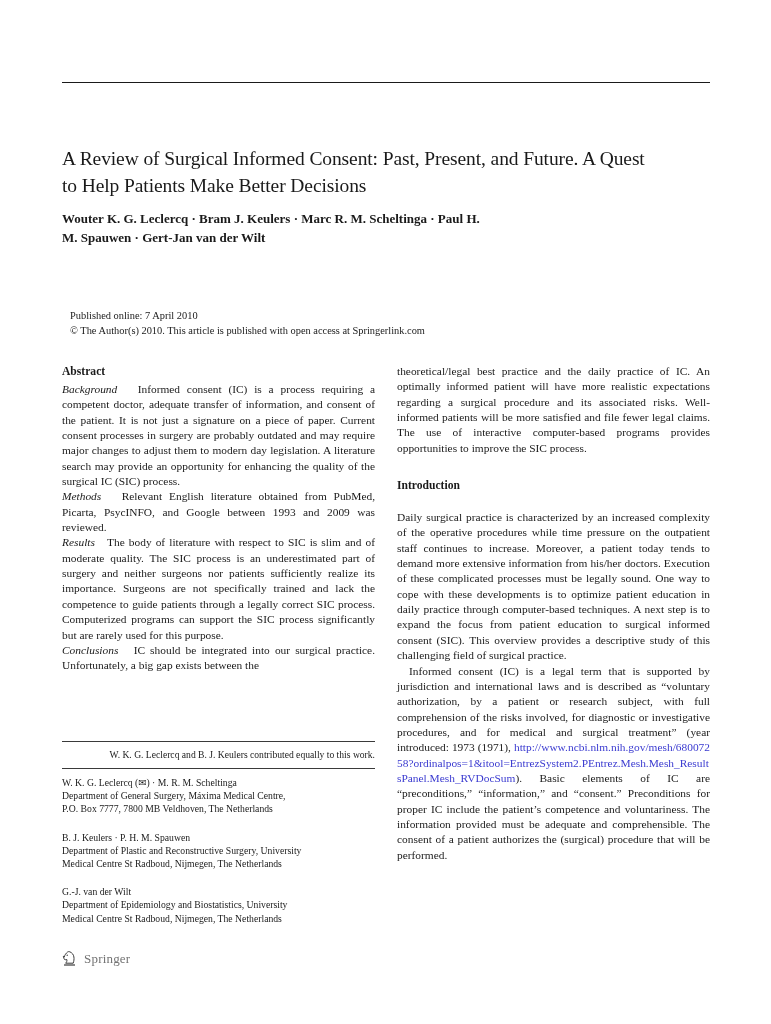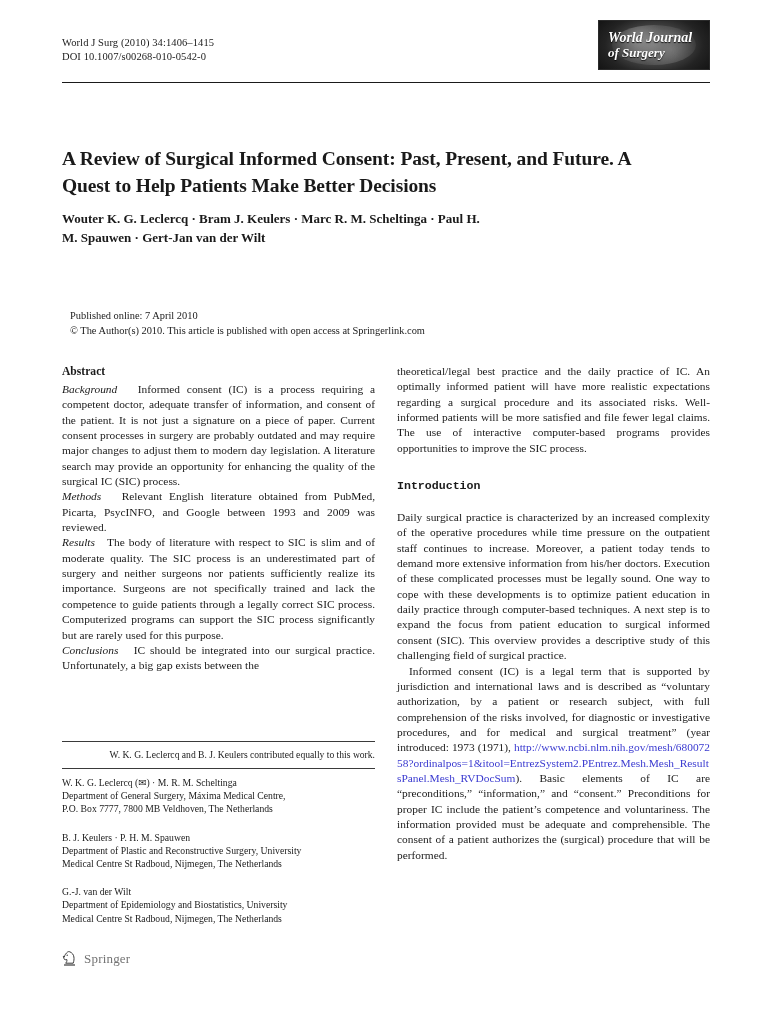--- a/index.html
+++ b/index.html
@@ -85,21 +85,21 @@
     border-top: 1.3px solid #1a1a1a;
   }
 
   
   .title {
     position: absolute;
     left: 62px;
     top: 132px;
     width: 600px;
     font-size: 19.5px;
-    font-weight: bold;
+    font-weight: normal;
     line-height: 27px;
     letter-spacing: -0.1px;
   }
   .authors {
     position: absolute;
     left: 62px;
     top: 209px;
     width: 420px;
     font-size: 13px;
     font-weight: bold;
@@ -144,21 +144,20 @@
   .lbl { font-style: italic; }
   .lbl::after { content: "\00a0\00a0\00a0"; }
 
   .abs-para + .abs-para { margin-top: 0; }
 
   .intro-head {
     font-size: 11.6px;
     font-weight: bold;
     margin: 22px 0 0 0;
     line-height: 15px;
-    font-family: Liberation Mono, monospace;
   }
   .intro-first { margin-top: 17px; }
 
   a.ref-link, .ref-link {
     color: #3a3ad0;
     text-decoration: none;
     word-break: break-all;
   }
 
   
@@ -205,33 +204,20 @@
     font-size: 13px;
     letter-spacing: 0.2px;
     color: #737373;
   }
 </style>
 </head>
 <body>
 
 <div class="page">
 
-  <div class="header">
-    <div class="hdr-lines">
-      <div>World J Surg (2010) 34:1406–1415</div>
-      <div>DOI 10.1007/s00268-010-0542-0</div>
-    </div>
-    <div class="journal-logo">
-      <div class="globe"></div>
-      <div class="logo-text">
-        <span class="l1">World Journal</span>
-        <span class="l2">of Surgery</span>
-      </div>
-    </div>
-  </div>
   <div class="hdr-rule"></div>
 
   <h1 class="title">A Review of Surgical Informed Consent: Past, Present, and Future. A Quest to Help Patients Make Better Decisions</h1>
   <div class="authors">Wouter K. G. Leclercq · Bram J. Keulers · Marc R. M. Scheltinga · Paul H. M. Spauwen · Gert-Jan van der Wilt</div>
   <div class="pubinfo">
     <div>Published online: 7 April 2010</div>
     <div>© The Author(s) 2010. This article is published with open access at Springerlink.com</div>
   </div>
 
   <div class="col-left">

